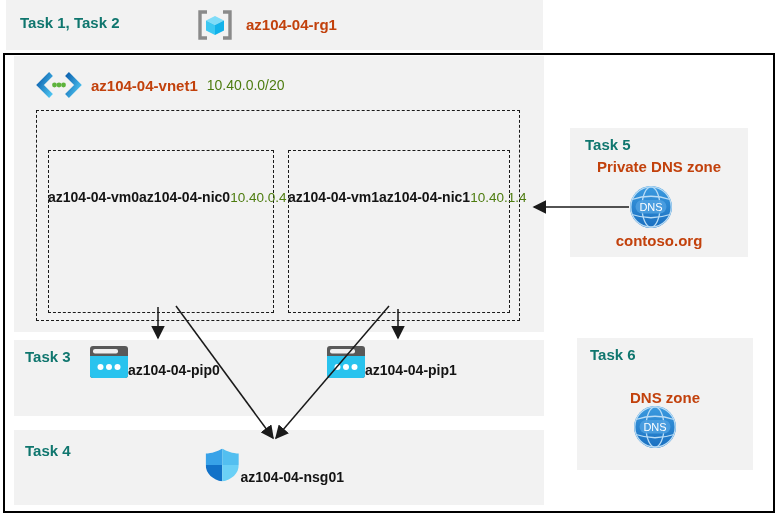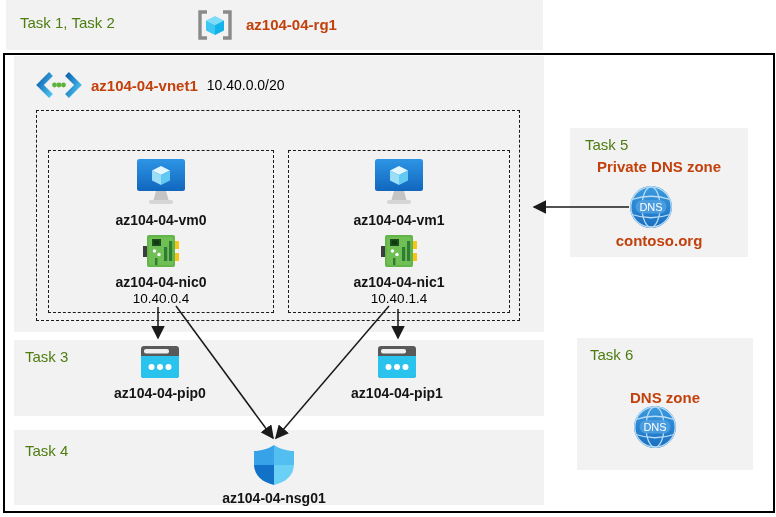--- a/index.html
+++ b/index.html
@@ -1,26 +1,26 @@
 <!DOCTYPE html>
 <html><head>
 <meta charset="utf-8">
 <style>
   html,body{margin:0;padding:0;background:#fff;}
   #stage{position:relative;width:776px;height:517px;background:#fff;overflow:hidden;
          font-family:"Liberation Sans",sans-serif;color:#111;}
   .abs{position:absolute;}
   .panel{background:#F2F2F2;}
-  .task-label{font-weight:normal;font-size:15px;color:#4d7c0f;white-space:nowrap;}
+  .task-label{font-weight:bold;font-size:15px;color:#0f766e;white-space:nowrap;}
   .ename{font-weight:bold;font-size:14px;color:#141414;white-space:nowrap;}
   .big-name{font-weight:bold;font-size:15px;color:#c2410c;white-space:nowrap;}
-  .sub{font-size:13.5px;color:#000000;white-space:nowrap;}
+  .sub{font-size:13.5px;color:#4d7c0f;white-space:nowrap;}
   .dashed{border:1.6px dashed #1a1a1a;}
   .main-box{border:2px solid #000;box-sizing:border-box;background:#fff;}
-  .col{display:flex;flex-direction:column;align-items:center;}
+  .col{display:flex;flex-direction:row;align-items:flex-end;}
   .ctr{text-align:center;}
   .row{display:flex;align-items:center;gap:9px;}
   svg{display:block;}
 </style>
 </head>
 <body>
 
 <div id="stage">
 
   <svg width="0" height="0" class="abs" aria-hidden="true">

